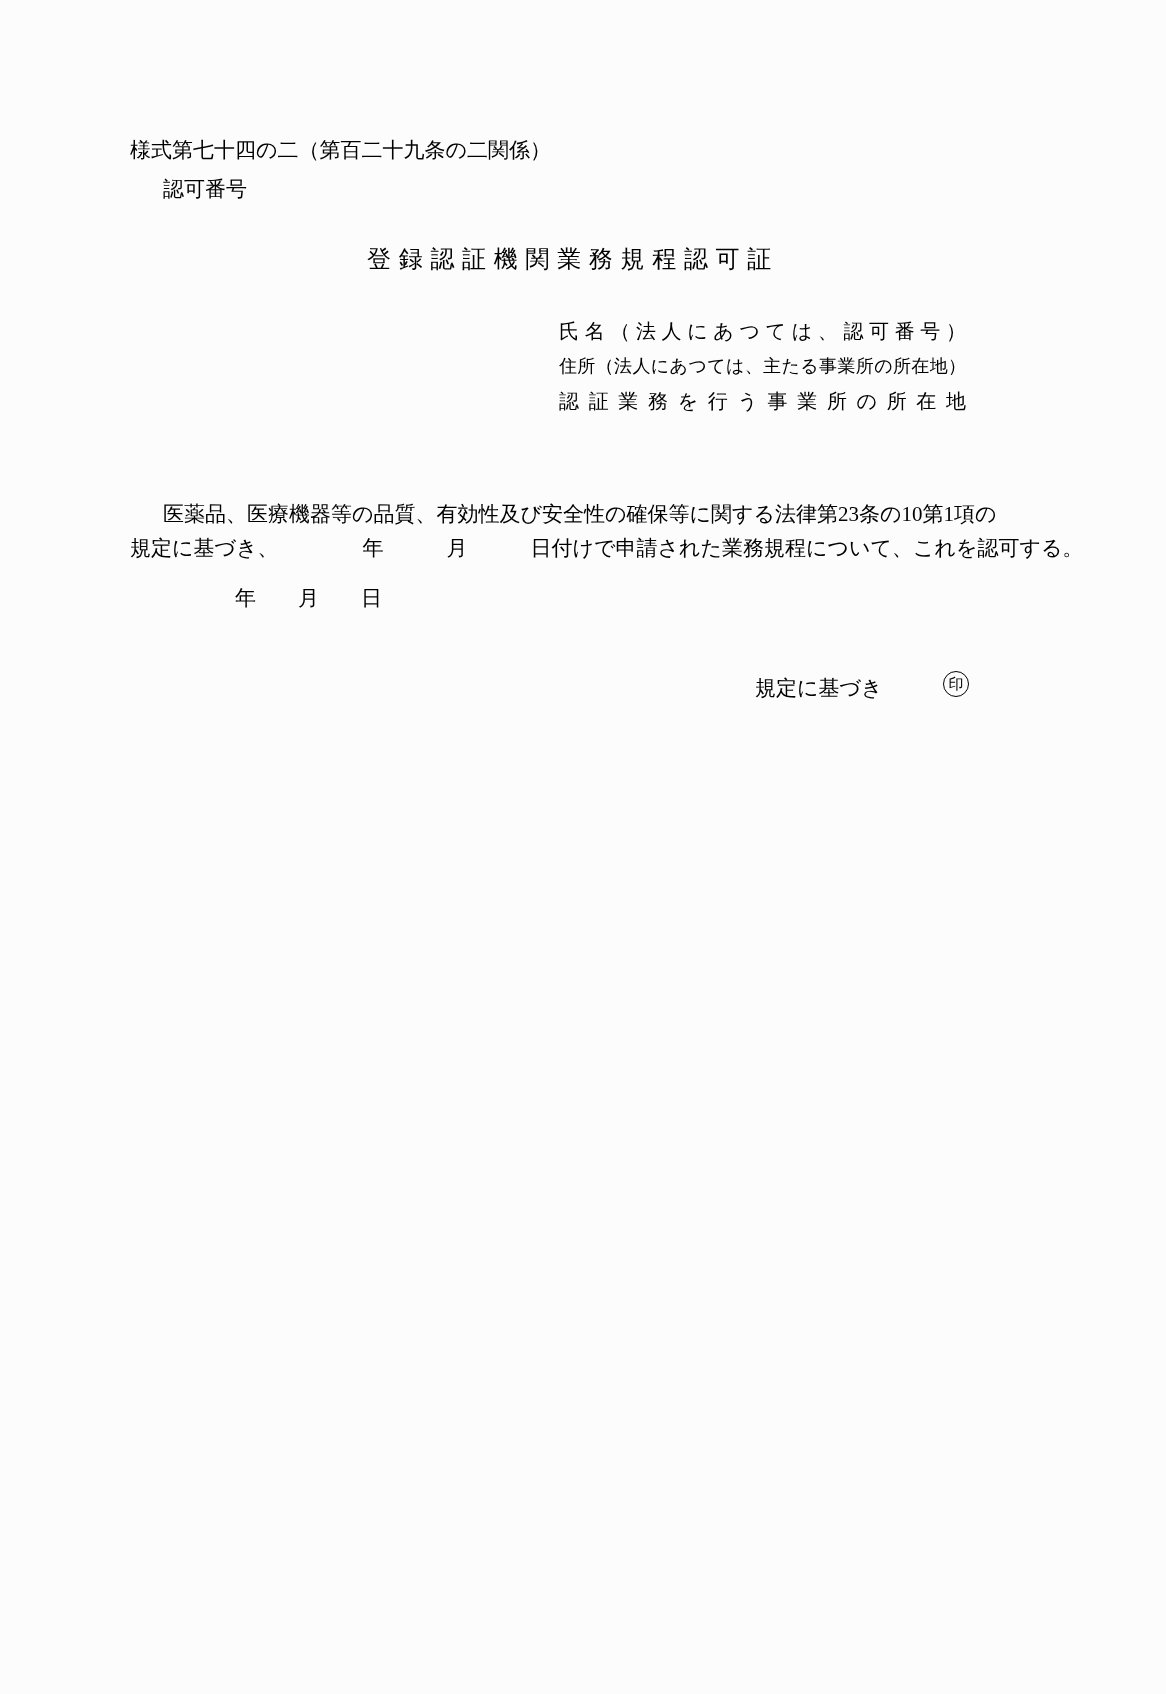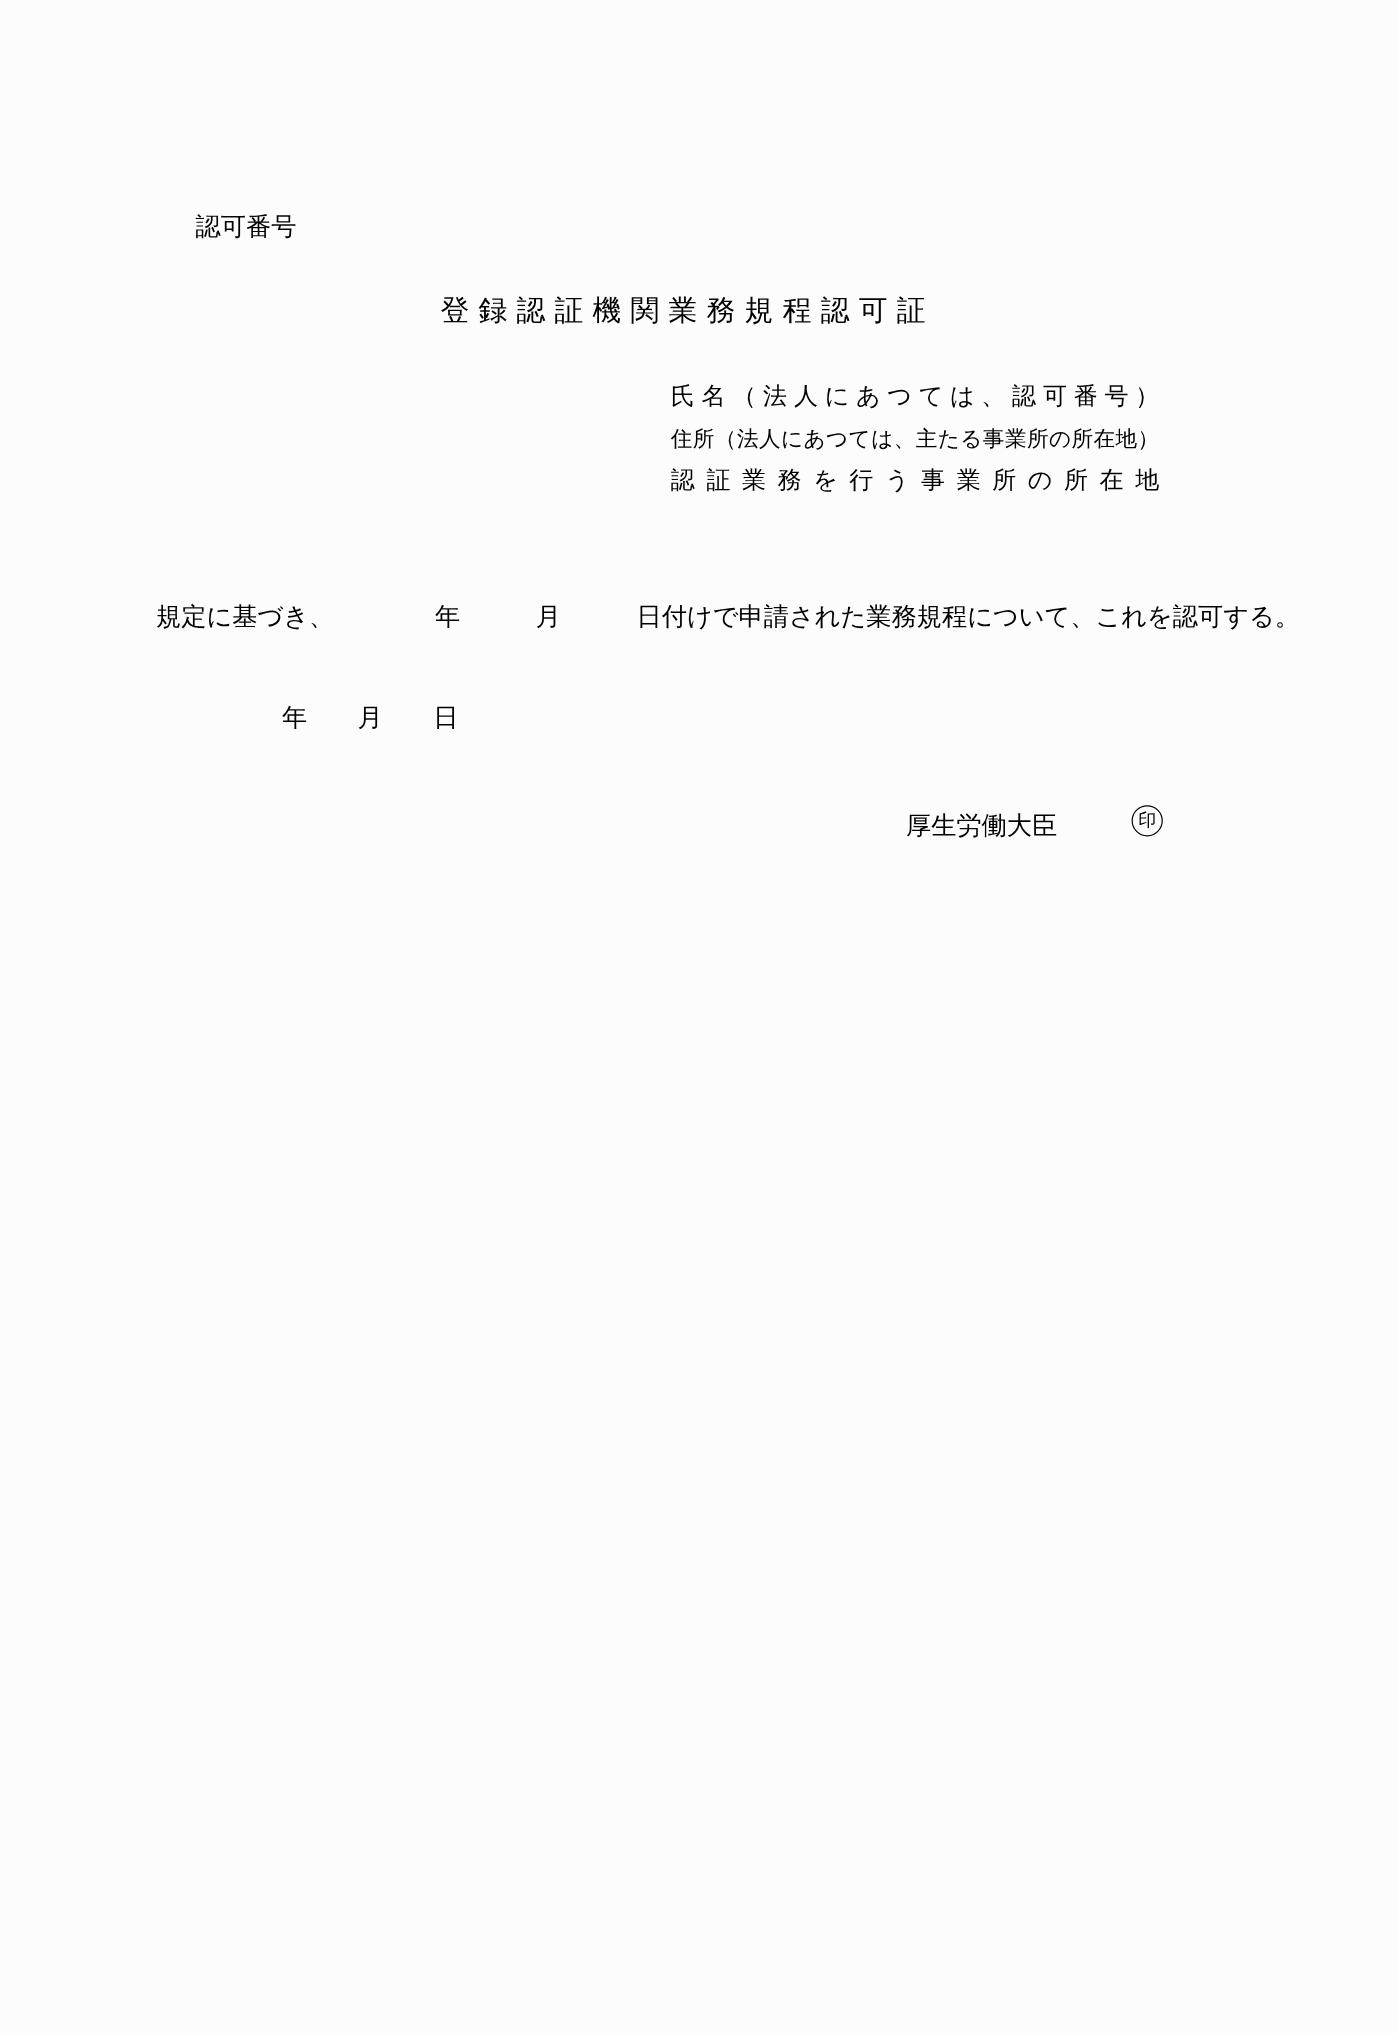--- a/index.html
+++ b/index.html
@@ -101,36 +101,38 @@
     font-size: 15px;
     line-height: 24px;
     text-align: center;
   }
 </style>
 </head>
 <body>
 
 <div class="page">
 
+  <div class="form-line">様式第七十四の二（第百二十九条の二関係）</div>
 
   <div class="approval-number">認可番号</div>
 
   <div class="doc-title">登録認証機関業務規程認可証</div>
 
   <div class="recipient-block">
     <div class="r-line">氏名（法人にあつては、認可番号）</div>
     <div class="r-line condensed">住所（法人にあつては、主たる事業所の所在地）</div>
     <div class="r-line">認証業務を行う事業所の所在地</div>
   </div>
 
   <div class="body-para">
+    <div class="body-line-1">医薬品、医療機器等の品質、有効性及び安全性の確保等に関する法律第23条の10第1項の</div>
     <div class="body-line-2">規定に基づき、　　　　年　　　月　　　日付けで申請された業務規程について、これを認可する。</div>
   </div>
 
   <div class="date-line">年　　月　　日</div>
 
   <div class="signer-row">
-    <span class="minister-name">厚生労働大臣</span>
+    <span class="minister-name">規定に基づき</span>
   </div>
 
   <div class="seal-mark">印</div>
 
 </div>
 
 </body></html>

